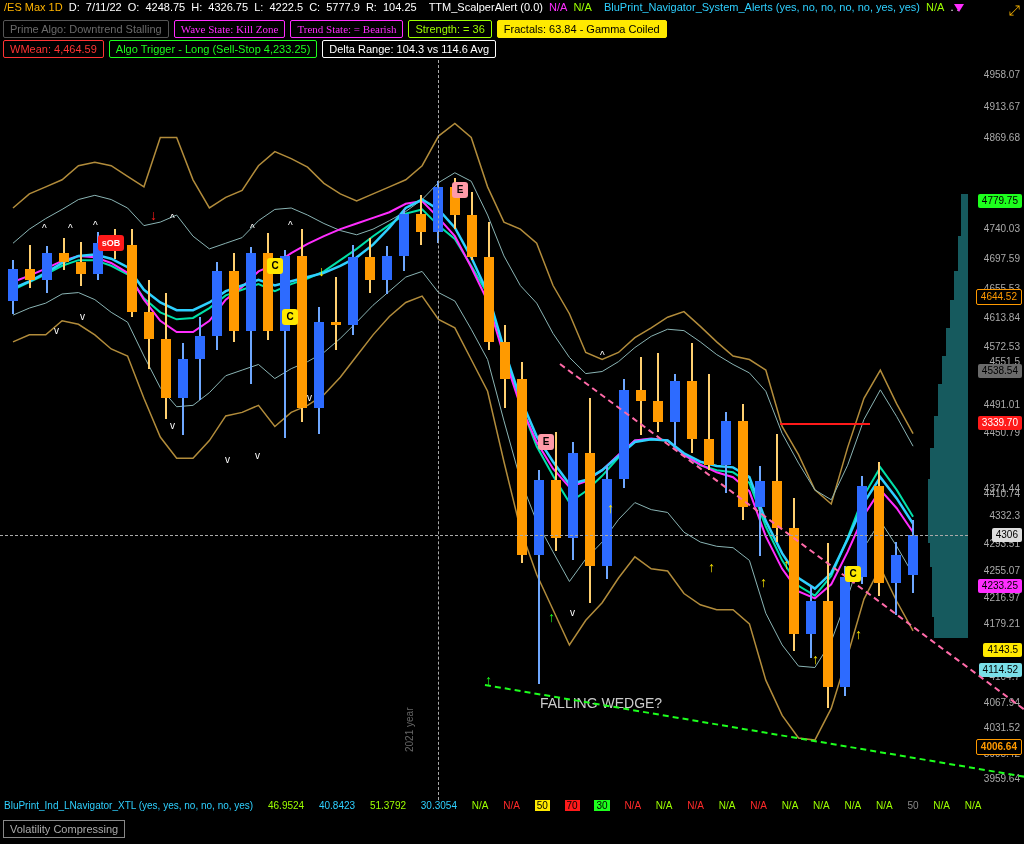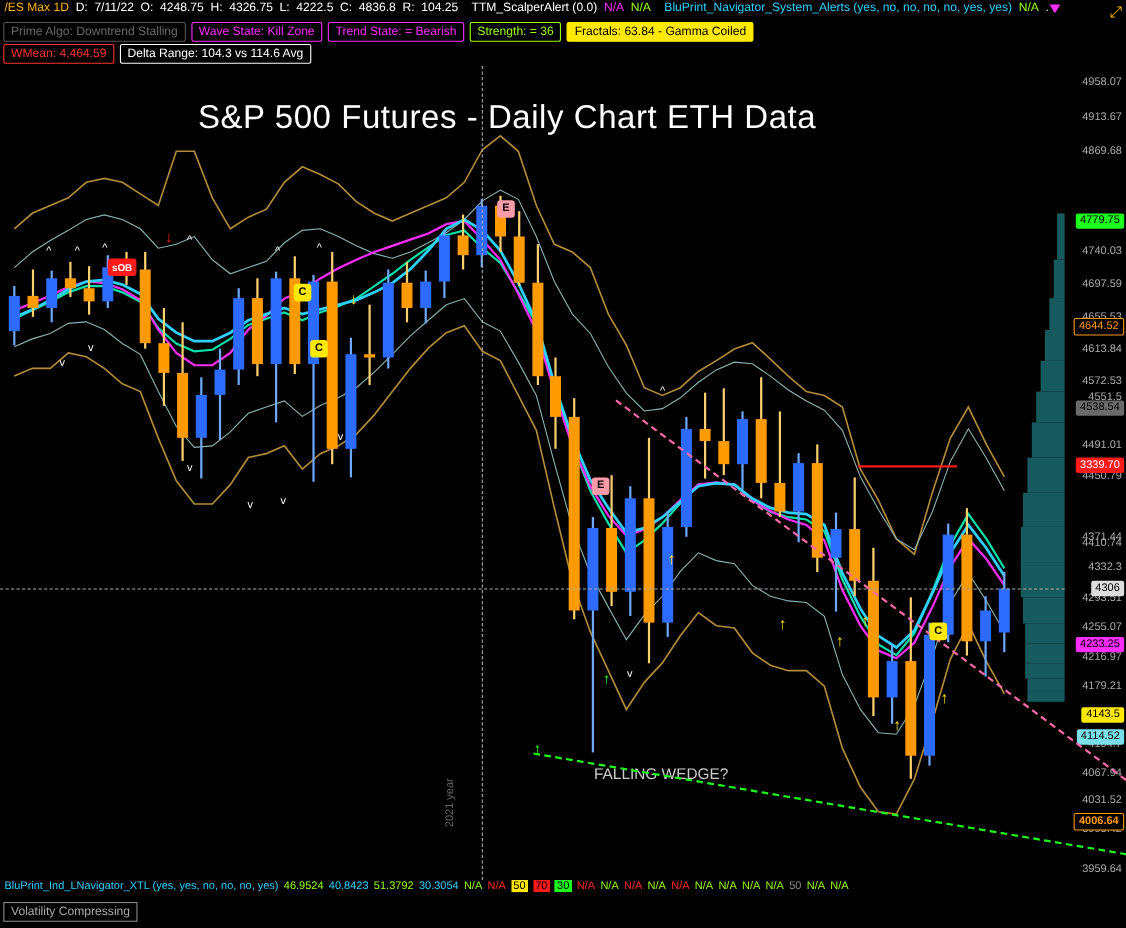--- a/index.html
+++ b/index.html
@@ -16,21 +16,21 @@
   .lime   { color:#9dff00; }
 
   .expand-icon { position:absolute; top:2px; right:4px; color:#ffb800; font-size:14px; cursor:pointer; }
 
   .row2 { position:absolute; left:3px; top:20px; height:18px; display:flex; gap:5px; font-size:11px; }
   .row3 { position:absolute; left:3px; top:40px; height:18px; display:flex; gap:5px; font-size:11px; }
   .pill { border:1px solid #888; padding:0 6px; height:16px; line-height:16px; border-radius:2px;
           display:inline-flex; align-items:center; }
   .cyanbg    { background:#29e4ff; color:#000; border-color:#29e4ff; font-weight:bold; }
   .greylbl   { color:#6a6a6a; border-color:#555; }
-  .magborder { border-color:#ff2dff; color:#ff2dff; }
+  .magborder { border-color:#ff2dff; color:#ff2dff;font-family:Liberation Serif, serif; }
   .limeborder{ border-color:#9dff00; color:#9dff00; }
   .yellowbg  { background:#ffe900; color:#000; border-color:#ffe900; }
   .redborder { border-color:#ff3333; color:#ff3333; }
   .greenborder{border-color:#1dff1d; color:#1dff1d; }
   .whiteborder{border-color:#fff; color:#fff; }
 
   
   #plot { position:absolute; left:0; top:60px; width:968px; height:740px; }
   .candle      { position:absolute; width:10px; }
   .candle .wick{ position:absolute; left:4px; width:2px; background:#888; }
@@ -79,21 +79,21 @@
 
   .wedge-top { position:absolute; border-top:2px dashed #ff6aa8; transform-origin:left center; }
   .wedge-bot { position:absolute; border-top:2px dashed #1dff1d;  transform-origin:left center; }
   .red-h     { position:absolute; border-top:2px solid #ff1a1a; }
 
   .volprof { position:absolute; background:#1a6a6f; opacity:.85; }
 
   
   #indrow { position:absolute; left:0; top:800px; width:1024px; height:16px;
             font-size:10px; white-space:nowrap; padding:0 4px; }
-  #indrow span { margin-right:2px; }
+  #indrow span { margin-right:12px; }
   .ib-lime { color:#9dff00; }
   .ib-teal { color:#2ed0ff; }
   .ib-red  { color:#ff2a2a; }
   .ib-yel  { background:#ffe900; color:#000; padding:0 2px; }
   .ib-bred { background:#ff1a1a; color:#000; padding:0 2px; }
   .ib-bgrn { background:#1dff1d; color:#000; padding:0 2px; }
   .ib-grey { color:#888; }
 
   .volpill { position:absolute; left:3px; top:820px; border:1px solid #888; color:#aaa;
              font-size:11px; padding:0 6px; height:16px; line-height:16px; }
@@ -110,21 +110,21 @@
   <span class="sym">/ES Max 1D</span>
   <span class="white">D:</span>
   <span class="white">7/11/22</span>
   <span class="white">O:</span>
   <span class="white">4248.75</span>
   <span class="white">H:</span>
   <span class="white">4326.75</span>
   <span class="white">L:</span>
   <span class="white">4222.5</span>
   <span class="white">C:</span>
-  <span class="white">4836.8</span>
+  <span class="white">5777.9</span>
   <span class="white">R:</span>
   <span class="white">104.25</span>
   &nbsp;
   <span class="white">TTM_ScalperAlert (0.0)</span>
   <span class="mag">N/A</span>
   <span class="lime">N/A</span>
   &nbsp;
   <span class="teal">BluPrint_Navigator_System_Alerts (yes, no, no, no, no, yes, yes)</span>
   <span class="lime">N/A</span>
   <span class="white">. .</span>
@@ -135,20 +135,21 @@
 <div class="row2">
   <div class="pill greylbl">Prime Algo: Downtrend Stalling</div>
   <div class="pill magborder">Wave State: Kill Zone</div>
   <div class="pill magborder">Trend State: = Bearish</div>
   <div class="pill limeborder">Strength: = 36</div>
   <div class="pill yellowbg">Fractals: 63.84 - Gamma Coiled</div>
 </div>
 
 <div class="row3">
   <div class="pill redborder">WMean: 4,464.59</div>
+  <div class="pill greenborder">Algo Trigger - Long (Sell-Stop 4,233.25)</div>
   <div class="pill whiteborder">Delta Range: 104.3 vs 114.6 Avg</div>
 </div>
 
 <div id="plot">
       <div class="volprof" style="top: 569.448px; height: 8.45714px; width: 34px; left: 934px;"></div>
       <div class="volprof" style="top: 556.762px; height: 12.6857px; width: 34px; left: 934px;"></div>
       <div class="volprof" style="top: 542.667px; height: 14.0952px; width: 36px; left: 932px;"></div>
       <div class="volprof" style="top: 525.048px; height: 17.619px; width: 36px; left: 932px;"></div>
       <div class="volprof" style="top: 507.429px; height: 17.619px; width: 36px; left: 932px;"></div>
       <div class="volprof" style="top: 482.762px; height: 24.6667px; width: 38px; left: 930px;"></div>
@@ -406,33 +407,32 @@
       <div class="ytick" style="top: 422.89px;">4371.44</div>
       <div class="ytick" style="top: 450.474px;">4332.3</div>
       <div class="ytick" style="top: 477.812px;">4293.51</div>
       <div class="ytick" style="top: 504.903px;">4255.07</div>
       <div class="ytick" style="top: 531.754px;">4216.97</div>
       <div class="ytick" style="top: 558.366px;">4179.21</div>
       <div class="ytick" style="top: 610.878px;">4104.7</div>
       <div class="ytick" style="top: 636.785px;">4067.94</div>
       <div class="ytick" style="top: 662.453px;">4031.52</div>
       <div class="ytick" style="top: 687.894px;">3995.42</div>
-      <div class="ytick" style="top: 713.111px; margin-top: 12px;">3959.64</div>
+      <div class="ytick" style="top: 713.111px;">3959.64</div>
       <div class="ytag tag-grn" style="top: 134.129px;">4779.75</div>
       <div class="ytag tag-org" style="top: 229.434px;">4644.52</div>
       <div class="ytag tag-grey" style="top: 304.124px;">4538.54</div>
       <div class="ytag tag-red" style="top: 356.241px;">3339.70</div>
       <div class="ytag tag-wht" style="top: 468.01px;">4306</div>
       <div class="ytag tag-mag" style="top: 519.281px;">4233.25</div>
       <div class="ytag tag-yel" style="top: 582.533px;">4143.5</div>
       <div class="ytag tag-cyan" style="top: 602.957px;">4114.52</div>
       <div class="ytag tag-org" style="top: 678.987px; font-weight: bold;">4006.64</div>
     </div>
 
-<div class="title">S&amp;P 500 Futures - Daily Chart ETH Data</div>
 <div class="note" style="left:540px; top:695px;">FALLING WEDGE?</div>
 <div class="xlabel" style="left:404px; top:752px;">2021 year</div>
 
 <div id="indrow">
   <span class="ib-teal">BluPrint_Ind_LNavigator_XTL (yes, yes, no, no, no, yes)</span>
   <span class="ib-lime">46.9524</span>
   <span class="ib-teal">40.8423</span>
   <span class="ib-lime">51.3792</span>
   <span class="ib-teal">30.3054</span>
   <span class="ib-lime">N/A</span>

